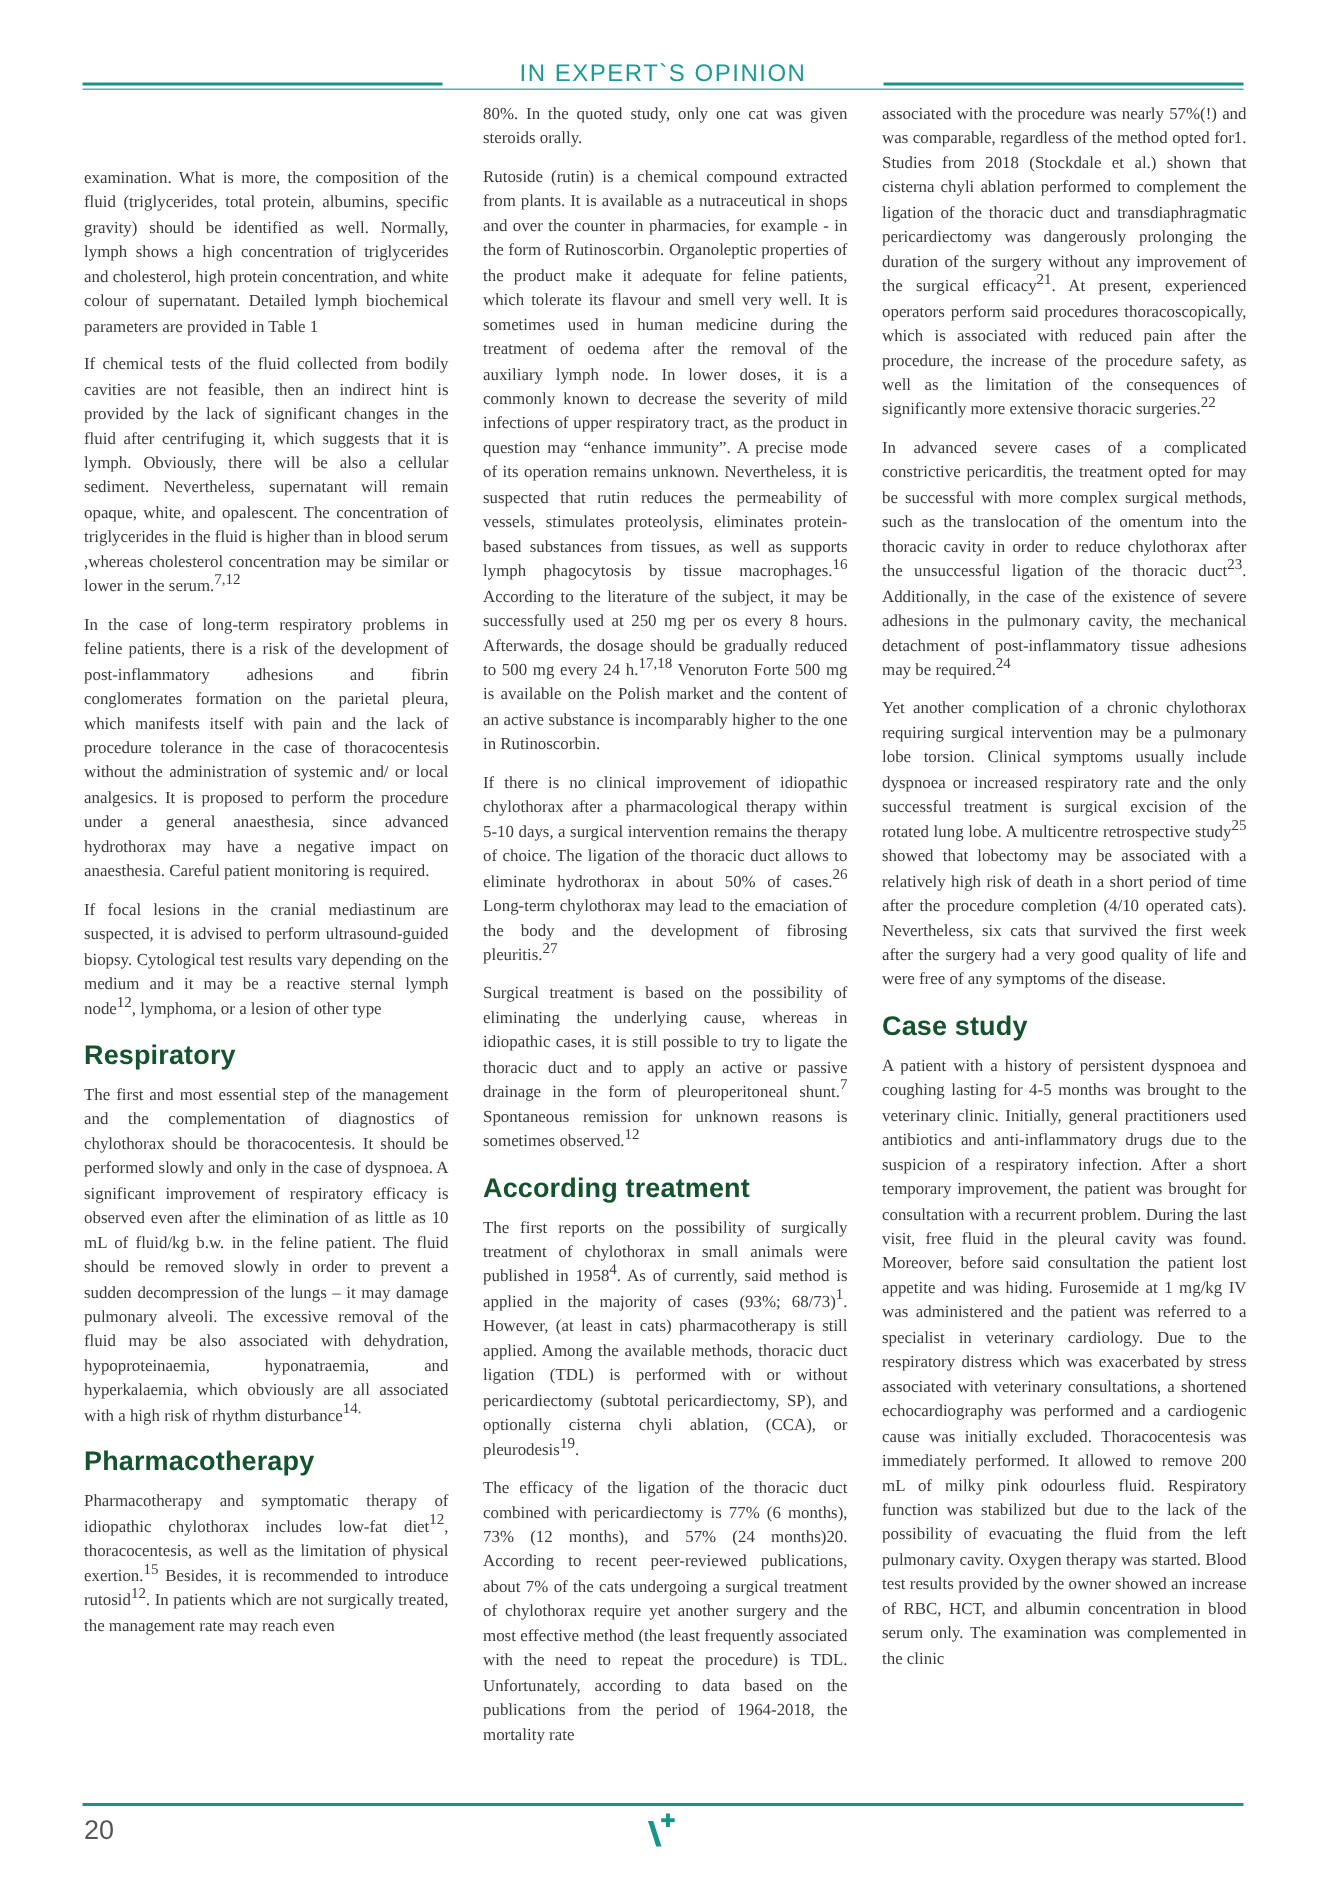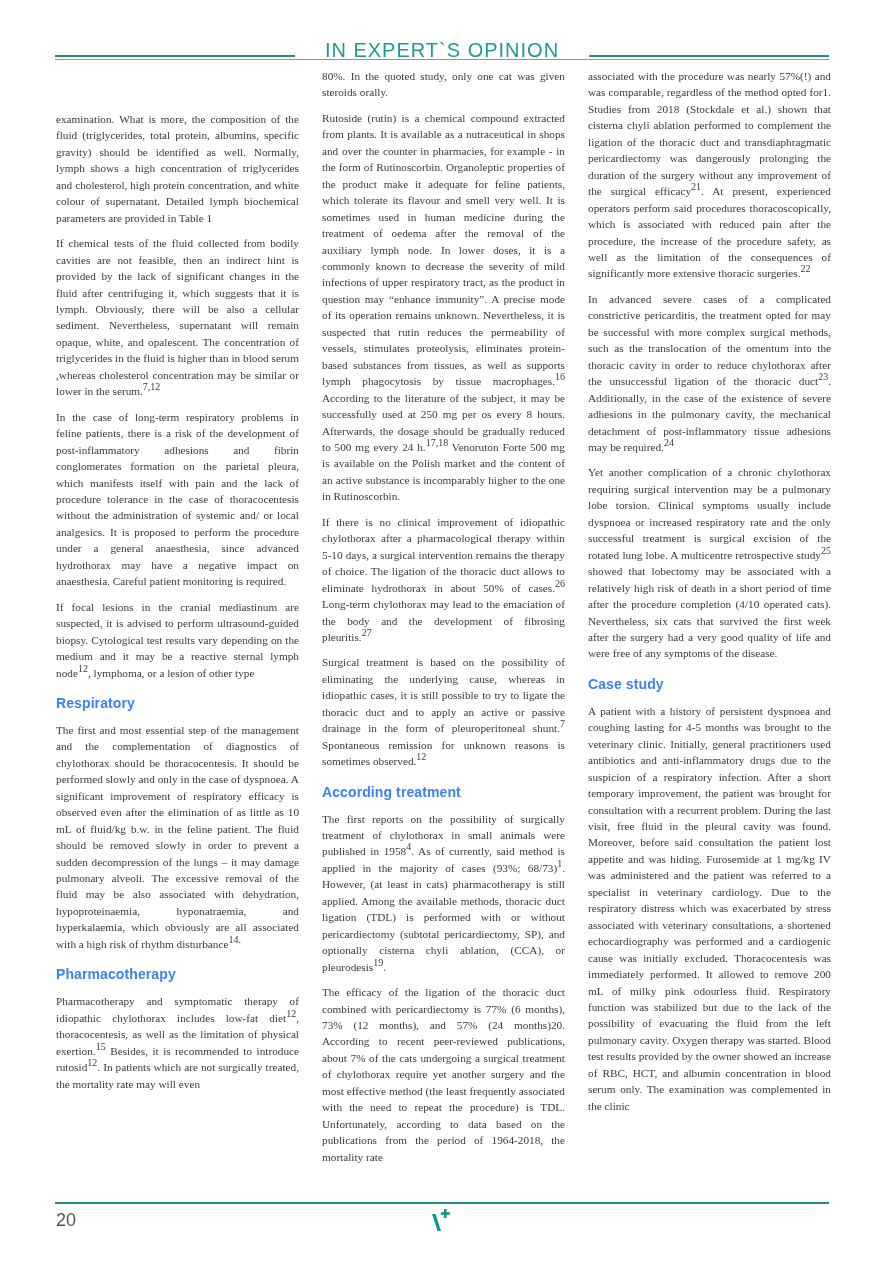--- a/index.html
+++ b/index.html
@@ -1,34 +1,34 @@
 <!DOCTYPE html>
 <html><head>
 <meta charset="utf-8">
 <style>
   html, body { margin:0; padding:0; background:#ffffff; }
   body { width:892px; height:1262px; position:relative; overflow:hidden;
          font-family:"Liberation Serif", "DejaVu Serif", serif; color:#3a3a3a; }
   .header { position:absolute; left:55px; top:42px; width:774px; height:20px; }
   .header .title { position:absolute; left:0; right:0; top:0; text-align:center;
-         font-family:"Liberation Sans","DejaVu Sans",sans-serif; font-size:20px; letter-spacing:1px;
+         font-family:"Liberation Sans","DejaVu Sans",sans-serif; font-size:16px; letter-spacing:1px;
          color:#1e9a92; line-height:16px; }
   .header .line-left { position:absolute; left:0; top:13px; width:240px; height:2px; background:#1b8f88; }
   .header .line-right { position:absolute; right:0; top:13px; width:240px; height:2px; background:#1b8f88; }
   .header .line-full { position:absolute; left:0; right:0; top:17px; height:1px; background:#4cb3ad; }
 
   .col { position:absolute; top:68px; width:243px; font-size:11.25px; line-height:16.45px;
          text-align:justify; hyphens:manual; }
   .col1 { left:56px;margin-top:43px; }
   .col2 { left:322px; }
   .col3 { left:588px; }
   .col p { margin:0 0 9px 0; }
   .col sup { font-size:10px; line-height:0; vertical-align:super; }
-  .col h2 { font-family:"Liberation Sans","DejaVu Sans",sans-serif; color:#3b82f6;
-            font-size:14px; font-weight:bold; margin:12px 0 9px 0; line-height:20px; letter-spacing:0.1px; }
+  .col h2 { font-family:"Liberation Sans","DejaVu Sans",sans-serif; color:#14532d;
+            font-size:18px; font-weight:bold; margin:12px 0 9px 0; line-height:20px; letter-spacing:0.1px; }
 
   .footer-line { position:absolute; left:55px; top:1202px; width:774px; height:2px; background:#1b8f88; }
   .page-num { position:absolute; left:56px; top:1210px; font-family:"Liberation Sans","DejaVu Sans",sans-serif;
               font-size:18px; color:#555; }
   .logo { position:absolute; left:428px; top:1206px; width:26px; height:28px; }
 </style>
 </head>
 <body>
 
 <div class="header">
@@ -39,21 +39,21 @@
 </div>
 
 <div class="col col1">
   <p><span>examination. What is more, the composition of the fluid (triglycerides, total protein, albumins, specific gravity) should be identified as well. Normally, lymph shows a high concentration of triglycerides and cholesterol, high protein concentration, and white colour of supernatant. Detailed lymph biochemical parameters are provided in Table 1</span></p>
   <p><span>If chemical tests of the fluid collected from bodily cavities are not feasible, then an indirect hint is provided by the lack of significant changes in the fluid after centrifuging it, which suggests that it is lymph. Obviously, there will be also a cellular sediment. Nevertheless, supernatant will remain opaque, white, and opalescent. The concentration of triglycerides in the fluid is higher than in blood serum ,whereas cholesterol concentration may be similar or lower in the serum.</span><sup>7,12</sup></p>
   <p><span>In the case of long-term respiratory problems in feline patients, there is a risk of the development of post-inflammatory adhesions and fibrin conglomerates formation on the parietal pleura, which manifests itself with pain and the lack of procedure tolerance in the case of thoracocentesis without the administration of systemic and/ or local analgesics. It is proposed to perform the procedure under a general anaesthesia, since advanced hydrothorax may have a negative impact on anaesthesia. Careful patient monitoring is required.</span></p>
   <p><span>If focal lesions in the cranial mediastinum are suspected, it is advised to perform ultrasound-guided biopsy. Cytological test results vary depending on the medium and it may be a reactive sternal lymph node</span><sup>12</sup><span>, lymphoma, or a lesion of other type</span></p>
   <h2>Respiratory</h2>
   <p><span>The first and most essential step of the management and the complementation of diagnostics of chylothorax should be thoracocentesis. It should be performed slowly and only in the case of dyspnoea. A significant improvement of respiratory efficacy is observed even after the elimination of as little as 10 mL of fluid/kg b.w. in the feline patient. The fluid should be removed slowly in order to prevent a sudden decompression of the lungs – it may damage pulmonary alveoli. The excessive removal of the fluid may be also associated with dehydration, hypoproteinaemia, hyponatraemia, and hyperkalaemia, which obviously are all associated with a high risk of rhythm disturbance</span><sup>14.</sup></p>
   <h2>Pharmacotherapy</h2>
-  <p><span>Pharmacotherapy and symptomatic therapy of idiopathic chylothorax includes low-fat diet</span><sup>12</sup><span>, thoracocentesis, as well as the limitation of physical exertion.</span><sup>15</sup><span> Besides, it is recommended to introduce rutosid</span><sup>12</sup><span>. In patients which are not surgically treated, the mortality rate may will even</span></p>
+  <p><span>Pharmacotherapy and symptomatic therapy of idiopathic chylothorax includes low-fat diet</span><sup>12</sup><span>, thoracocentesis, as well as the limitation of physical exertion.</span><sup>15</sup><span> Besides, it is recommended to introduce rutosid</span><sup>12</sup><span>. In patients which are not surgically treated, the management rate may reach even</span></p>
 </div>
 
 <div class="col col2">
   <p><span>80%. In the quoted study, only one cat was given steroids orally.</span></p>
   <p><span>Rutoside (rutin) is a chemical compound extracted from plants. It is available as a nutraceutical in shops and over the counter in pharmacies, for example - in the form of Rutinoscorbin. Organoleptic properties of the product make it adequate for feline patients, which tolerate its flavour and smell very well. It is sometimes used in human medicine during the treatment of oedema after the removal of the auxiliary lymph node. In lower doses, it is a commonly known to decrease the severity of mild infections of upper respiratory tract, as the product in question may “enhance immunity”. A precise mode of its operation remains unknown. Nevertheless, it is suspected that rutin reduces the permeability of vessels, stimulates proteolysis, eliminates protein-based substances from tissues, as well as supports lymph phagocytosis by tissue macrophages.</span><sup>16</sup><span> According to the literature of the subject, it may be successfully used at 250 mg per os every 8 hours. Afterwards, the dosage should be gradually reduced to 500 mg every 24 h.</span><sup>17,18</sup><span> Venoruton Forte 500 mg is available on the Polish market and the content of an active substance is incomparably higher to the one in Rutinoscorbin.</span></p>
   <p><span>If there is no clinical improvement of idiopathic chylothorax after a pharmacological therapy within 5-10 days, a surgical intervention remains the therapy of choice. The ligation of the thoracic duct allows to eliminate hydrothorax in about 50% of cases.</span><sup>26</sup><span> Long-term chylothorax may lead to the emaciation of the body and the development of fibrosing pleuritis.</span><sup>27</sup></p>
   <p><span>Surgical treatment is based on the possibility of eliminating the underlying cause, whereas in idiopathic cases, it is still possible to try to ligate the thoracic duct and to apply an active or passive drainage in the form of pleuroperitoneal shunt.</span><sup>7</sup><span> Spontaneous remission for unknown reasons is sometimes observed.</span><sup>12</sup></p>
   <h2>According treatment</h2>
   <p><span>The first reports on the possibility of surgically treatment of chylothorax in small animals were published in 1958</span><sup>4</sup><span>. As of currently, said method is applied in the majority of cases (93%; 68/73)</span><sup>1</sup><span>. However, (at least in cats) pharmacotherapy is still applied. Among the available methods, thoracic duct ligation (TDL) is performed with or without pericardiectomy (subtotal pericardiectomy, SP), and optionally cisterna chyli ablation, (CCA), or pleurodesis</span><sup>19</sup><span>.</span></p>
   <p><span>The efficacy of the ligation of the thoracic duct combined with pericardiectomy is 77% (6 months), 73% (12 months), and 57% (24 months)20. According to recent peer-reviewed publications, about 7% of the cats undergoing a surgical treatment of chylothorax require yet another surgery and the most effective method (the least frequently associated with the need to repeat the procedure) is TDL. Unfortunately, according to data based on the publications from the period of 1964-2018, the mortality rate</span></p>

